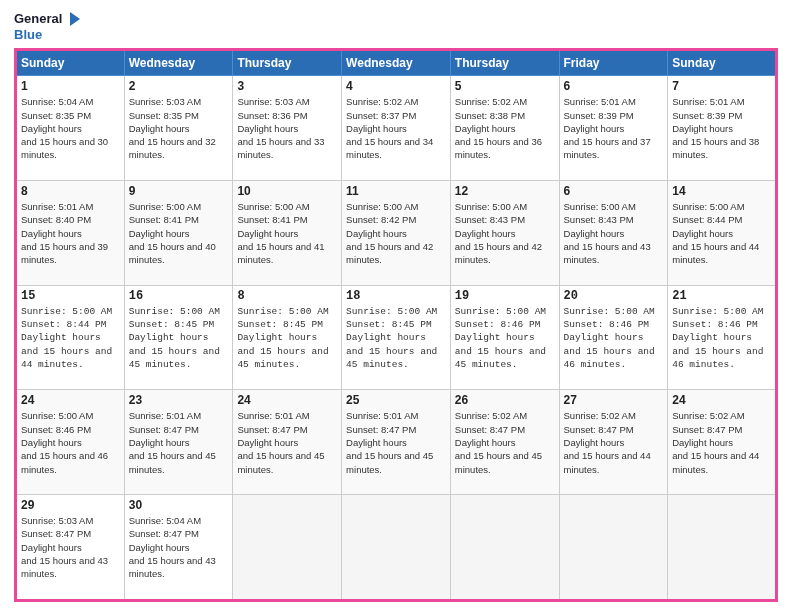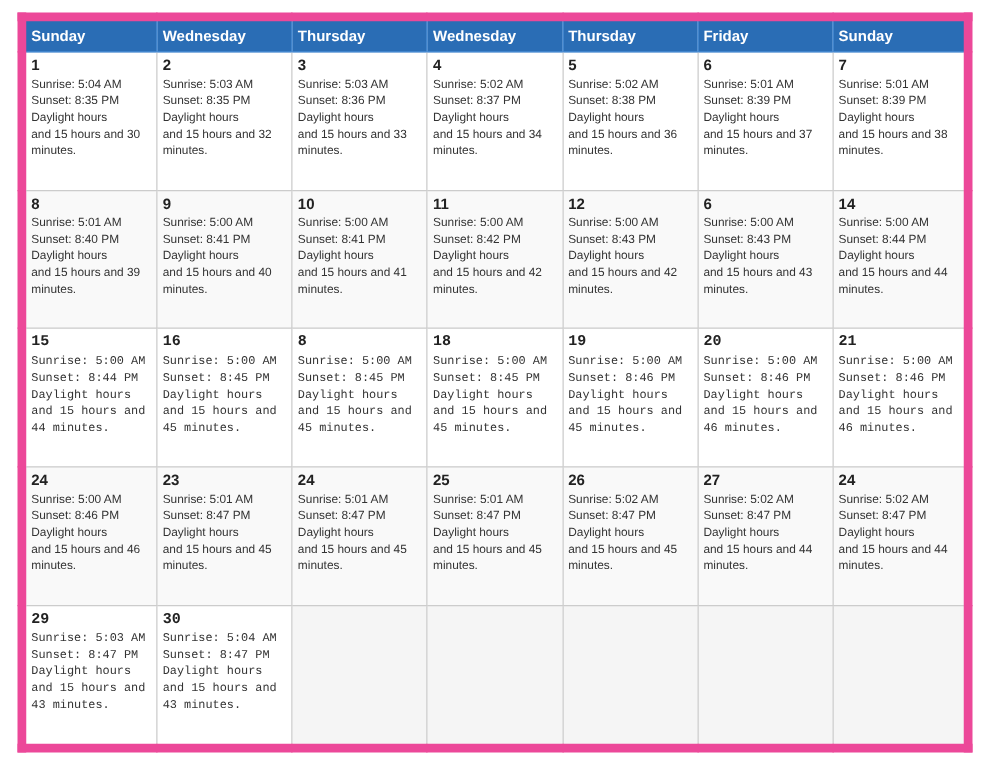--- a/index.html
+++ b/index.html
@@ -36,21 +36,21 @@
       font-size: 28px;
       font-weight: bold;
       color: #222;
     }
     .location {
       font-size: 13px;
       color: #444;
     }
     .calendar {
       flex: 1;
-      border: 7px solid #ec4899;
+      border: 3px solid #ec4899;
       border-collapse: collapse;
       width: 100%;
       table-layout: fixed;
     }
     .calendar th {
       background: #2a6db5;
       color: #fff;
       font-size: 12px;
       font-weight: bold;
       padding: 5px 4px;
@@ -85,26 +85,43 @@
     .calendar tbody tr:nth-child(even) td:not(.empty) {
       background: #f9f9f9;
     }
     .calendar tbody tr td:not(.empty) {
       background: #fff;
     }
     .row-bg-1 td:not(.empty) { background: #fff; }
     .row-bg-2 td:not(.empty) { background: #f0f4fa; }
     .row-bg-3 td:not(.empty) { background: #fff; font-family: Liberation Mono, monospace; }
     .row-bg-4 td:not(.empty) { background: #f0f4fa; }
-    .row-bg-5 td:not(.empty) { background: #fff; font-family: Liberation Mono, monospace; }
+    .row-bg-5 td:not(.empty) { background: #fff; }
   </style>
 </head>
 <body>
 
 <div class="page">
+  <div class="header">
+    <div class="logo">
+  <div style="display:flex;flex-direction:column;line-height:1.1;">
+    <div style="display:flex;align-items:center;gap:2px;">
+      <span style="font-size:13px;font-weight:bold;color:#1a1a2e;">General</span>
+      <svg width="18" height="18" viewBox="0 0 18 18">
+        <polygon points="6,2 16,9 6,16" fill="#2a6db5"></polygon>
+      </svg>
+    </div>
+    <span style="font-size:13px;font-weight:bold;color:#2a6db5;">Blue</span>
+  </div>
+</div>
+    <div class="title-block">
+      <div class="month-year"></div>
+      <div class="location"></div>
+    </div>
+  </div>
 
   <table class="calendar">
     <thead>
       <tr>
       <th>Sunday</th>
           <th>Wednesday</th>
           <th>Thursday</th>
           <th>Wednesday</th>
           <th>Thursday</th>
           <th>Friday</th>

